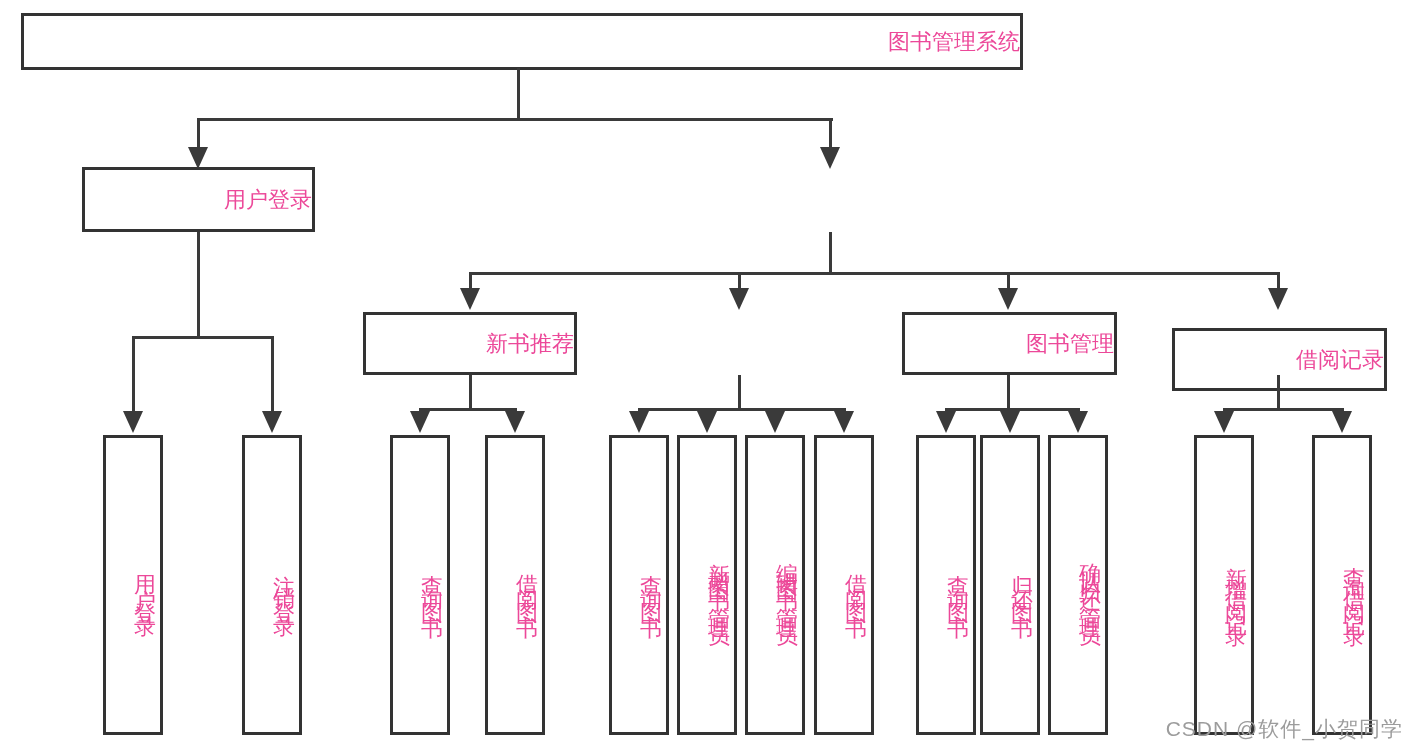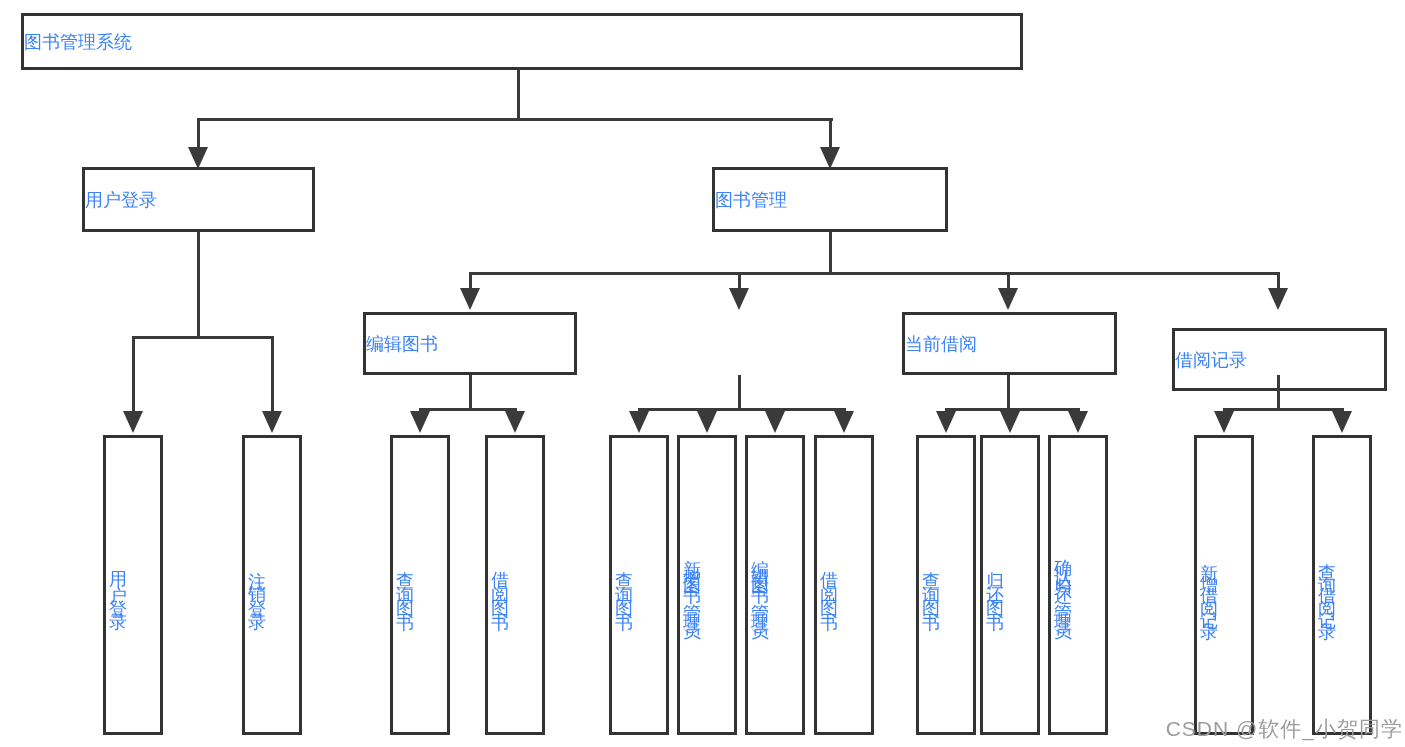--- a/index.html
+++ b/index.html
@@ -10,23 +10,23 @@
     font-family:"Liberation Sans","DejaVu Sans",sans-serif;
     overflow:hidden;
   }
   .box{
     position:absolute;
     box-sizing:border-box;
     border:3px solid #333;
     background:#fff;
     display:flex;
     align-items:center;
-    justify-content:flex-start;
-    color:#3b82f6;
-    font-size:18px;
+    justify-content:flex-end;
+    color:#ec4899;
+    font-size:22px;
   }
   .h-label{white-space:nowrap;}
   .v-label{
     writing-mode:vertical-rl;
     text-orientation:mixed;
     white-space:nowrap;
   }
   .ls14{letter-spacing:14px;}
   .ls12{letter-spacing:12px;}
   .ls9{letter-spacing:9px;}
@@ -53,29 +53,26 @@
 
 <div id="canvas">
 
   <div class="box" style="left:21px;top:13px;width:1002px;height:57px;">
     <span class="h-label">图书管理系统</span>
   </div>
 
   <div class="box" style="left:82px;top:167px;width:233px;height:65px;">
     <span class="h-label">用户登录</span>
   </div>
-  <div class="box" style="left:712px;top:167px;width:236px;height:65px;">
-    <span class="h-label">图书管理</span>
-  </div>
 
   <div class="box" style="left:363px;top:312px;width:214px;height:63px;">
-    <span class="h-label">编辑图书</span>
+    <span class="h-label">新书推荐</span>
   </div>
   <div class="box" style="left:902px;top:312px;width:215px;height:63px;">
-    <span class="h-label">当前借阅</span>
+    <span class="h-label">图书管理</span>
   </div>
   <div class="box" style="left:1172px;top:328px;width:215px;height:63px;">
     <span class="h-label">借阅记录</span>
   </div>
 
   <div class="box" style="left:103px;top:435px;width:60px;height:300px;">
     <span class="v-label ls14">用户登录</span>
   </div>
   <div class="box" style="left:242px;top:435px;width:60px;height:300px;">
     <span class="v-label ls14">注销登录</span>

